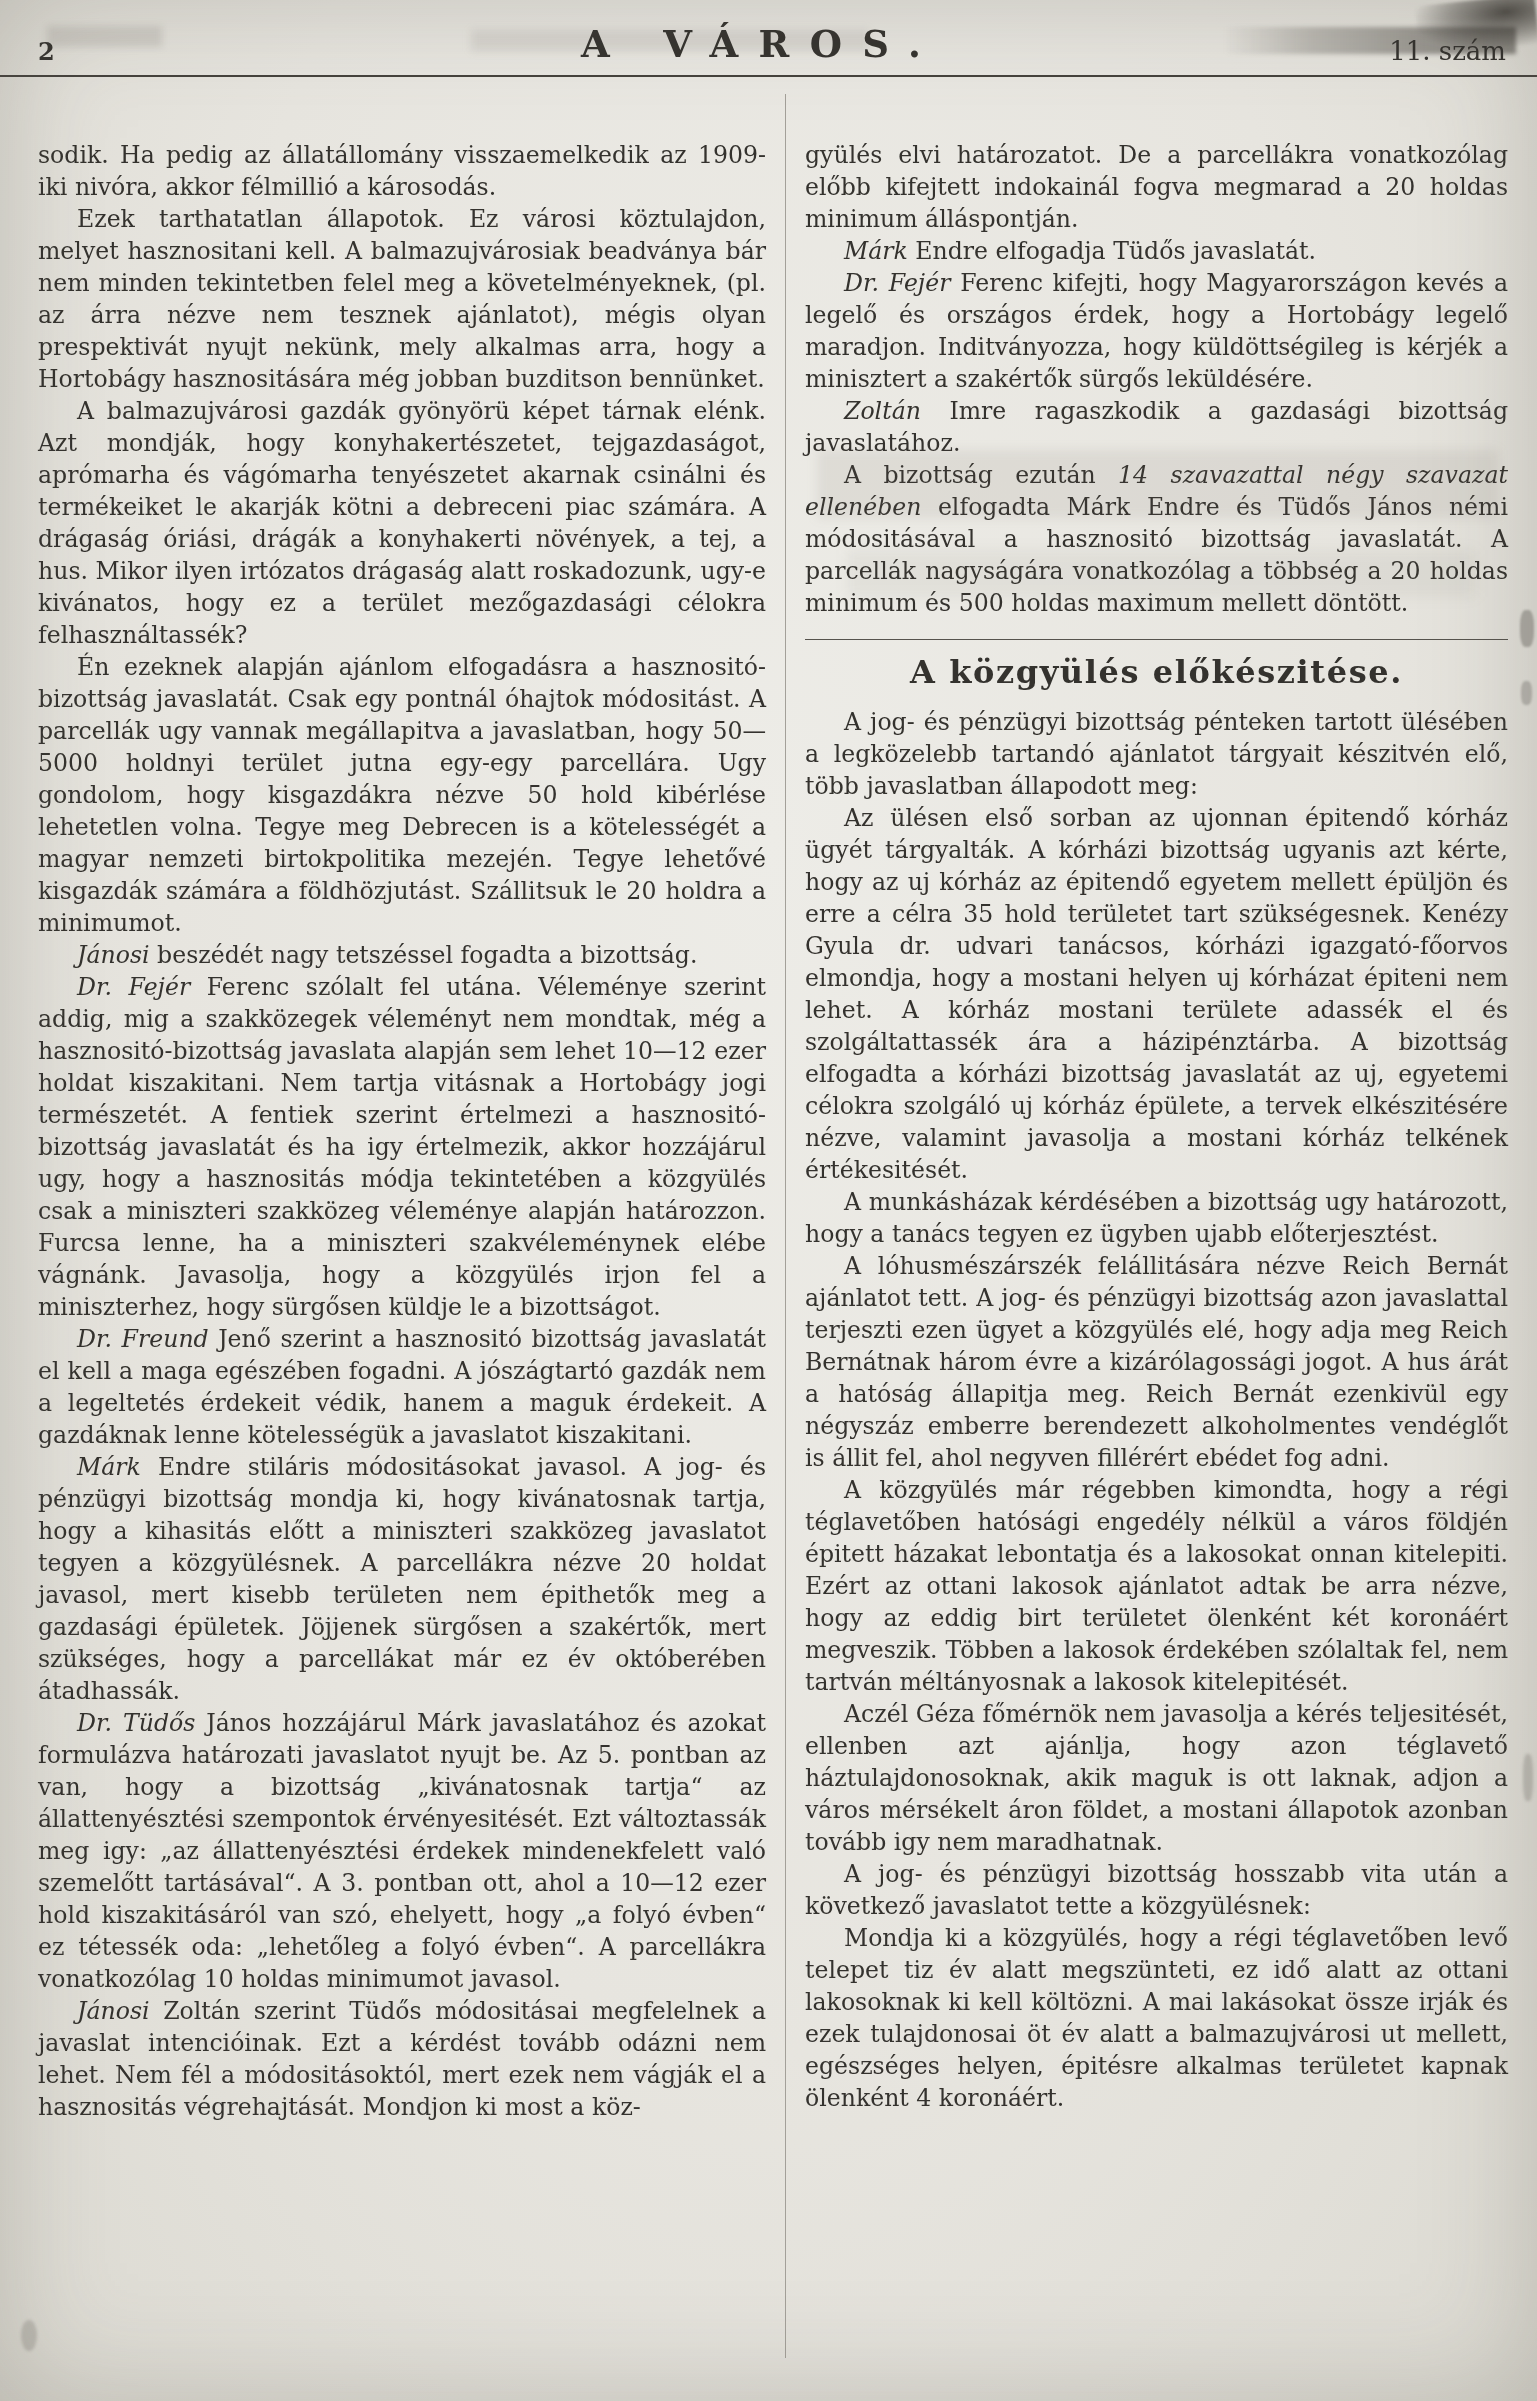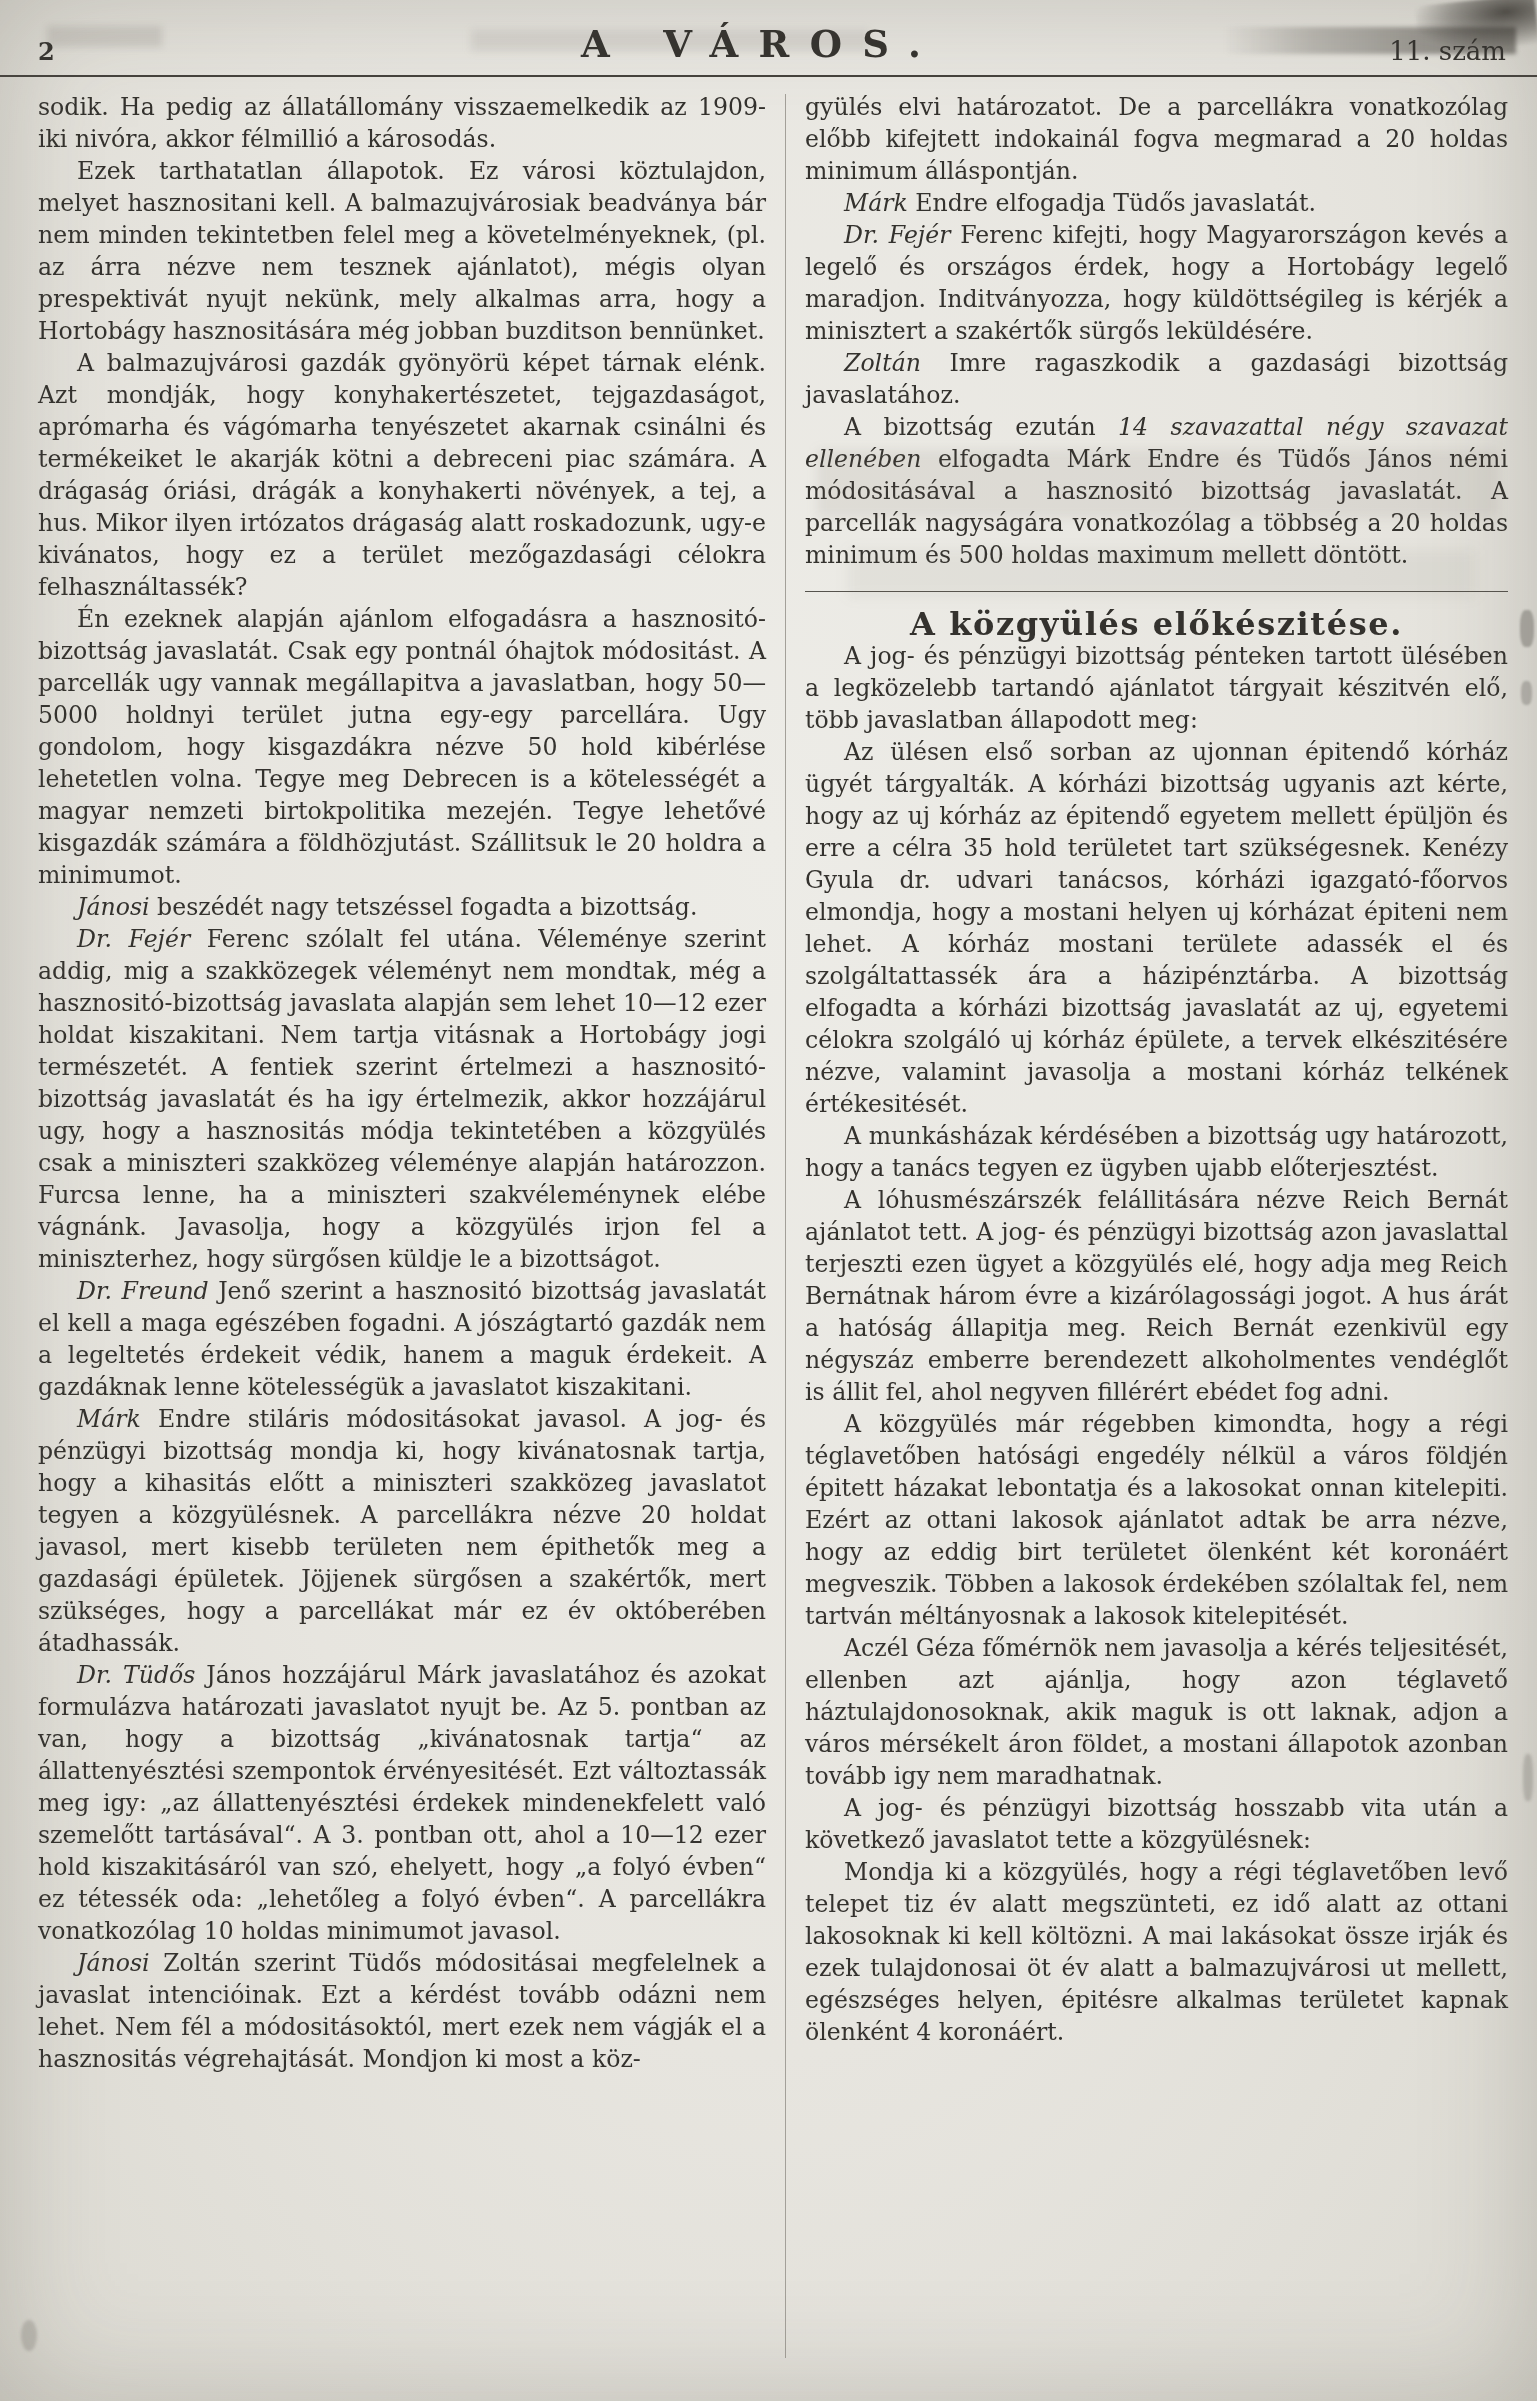--- a/index.html
+++ b/index.html
@@ -48,31 +48,31 @@
   }
   .col.left  { width: 728px; flex: none; }
   .col.right { flex: 1; }
   .col-divider {
     flex: none;
     width: 1px;
     background: #a3a099;
     margin: 3.1px 19px 0 19px;
   }
   .p { margin: 0; text-indent: 39px; }
-  .p.cont { text-indent: 0; }
+  .p.cont { text-indent: 0; margin-top: 48px; }
   .p i { font-style: italic; }
 
   
   .section-rule {
     border: none;
     border-top: 1.6px solid #56534d;
     margin: 20px 0 15.7px 0;
   }
   .section-heading {
-    margin: 0 0 0 0;
+    margin: 0 0 18px 0;
     text-align: center;
     font-size: 32px;
     font-weight: 700;
     letter-spacing: 1.6px;
   }
 
   
   .artifact { position: absolute; pointer-events: none; }
   .blot-corner-tr {
     top: 0; right: 0; width: 120px; height: 50px;

